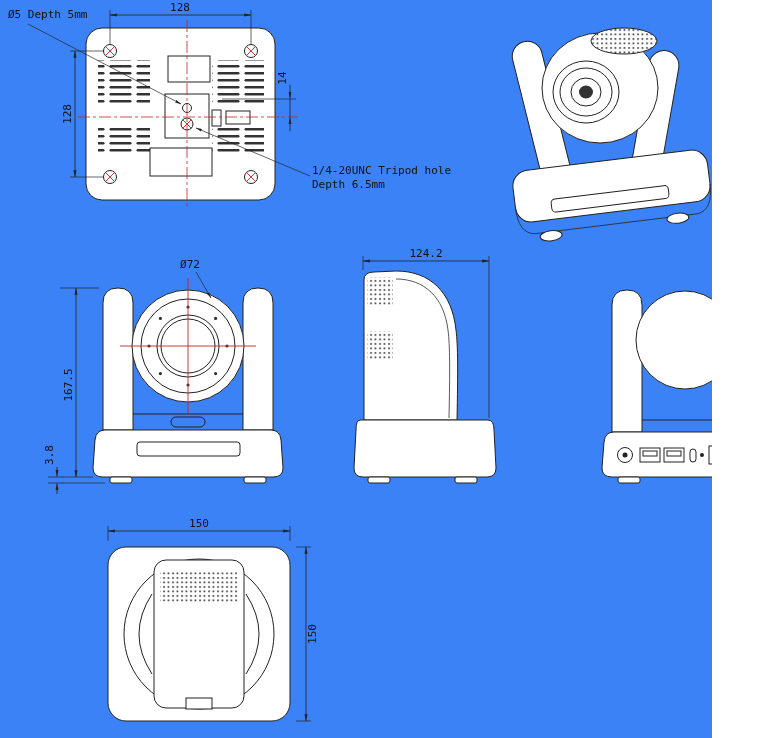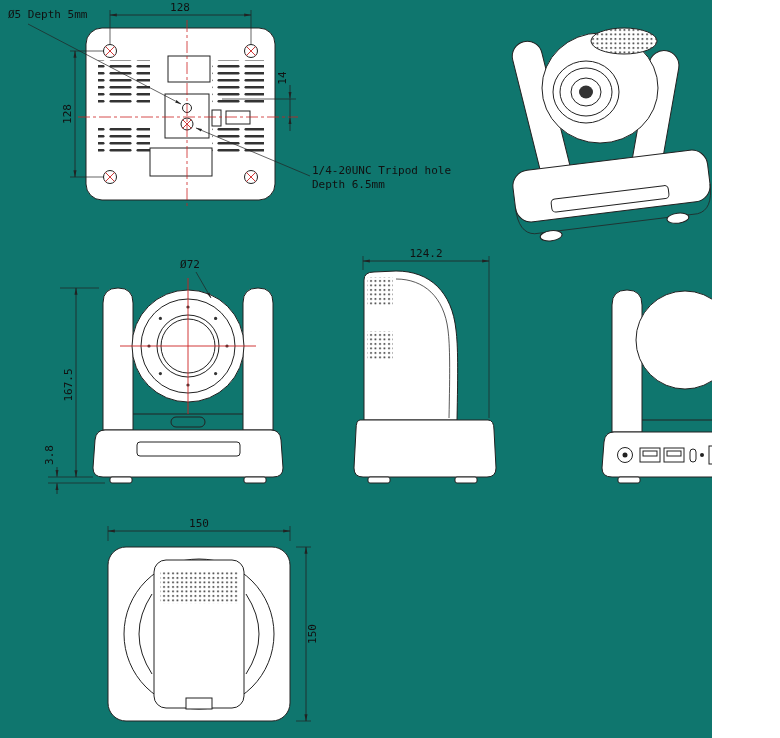--- a/index.html
+++ b/index.html
@@ -1,16 +1,16 @@
 <!DOCTYPE html>
 <html><head>
 <meta charset="utf-8">
 <style>
   html,body{margin:0;padding:0;background:#fff;}
-  #canvas{position:relative;width:712px;height:738px;background:#0f766e;overflow:hidden;text-align:right;}
+  #canvas{position:relative;width:712px;height:738px;background:#3b82f6;overflow:hidden;text-align:right;}
   svg{display:block;}
   .ln{fill:none;stroke:#222;stroke-width:1;}
   .lnW{fill:#fff;stroke:#222;stroke-width:1;}
   .thin{fill:none;stroke:#222;stroke-width:0.75;}
   .ext{fill:none;stroke:#222;stroke-width:0.7;}
   .dim{fill:none;stroke:#222;stroke-width:0.8;}
   .cl{fill:none;stroke:#cc2222;stroke-width:0.8;stroke-dasharray:12 3 3 3;}
   .redl{fill:none;stroke:#cc2222;stroke-width:0.9;}
   text.t{font:11px "DejaVu Sans Mono","Liberation Mono",monospace;fill:#111;}
 </style>

